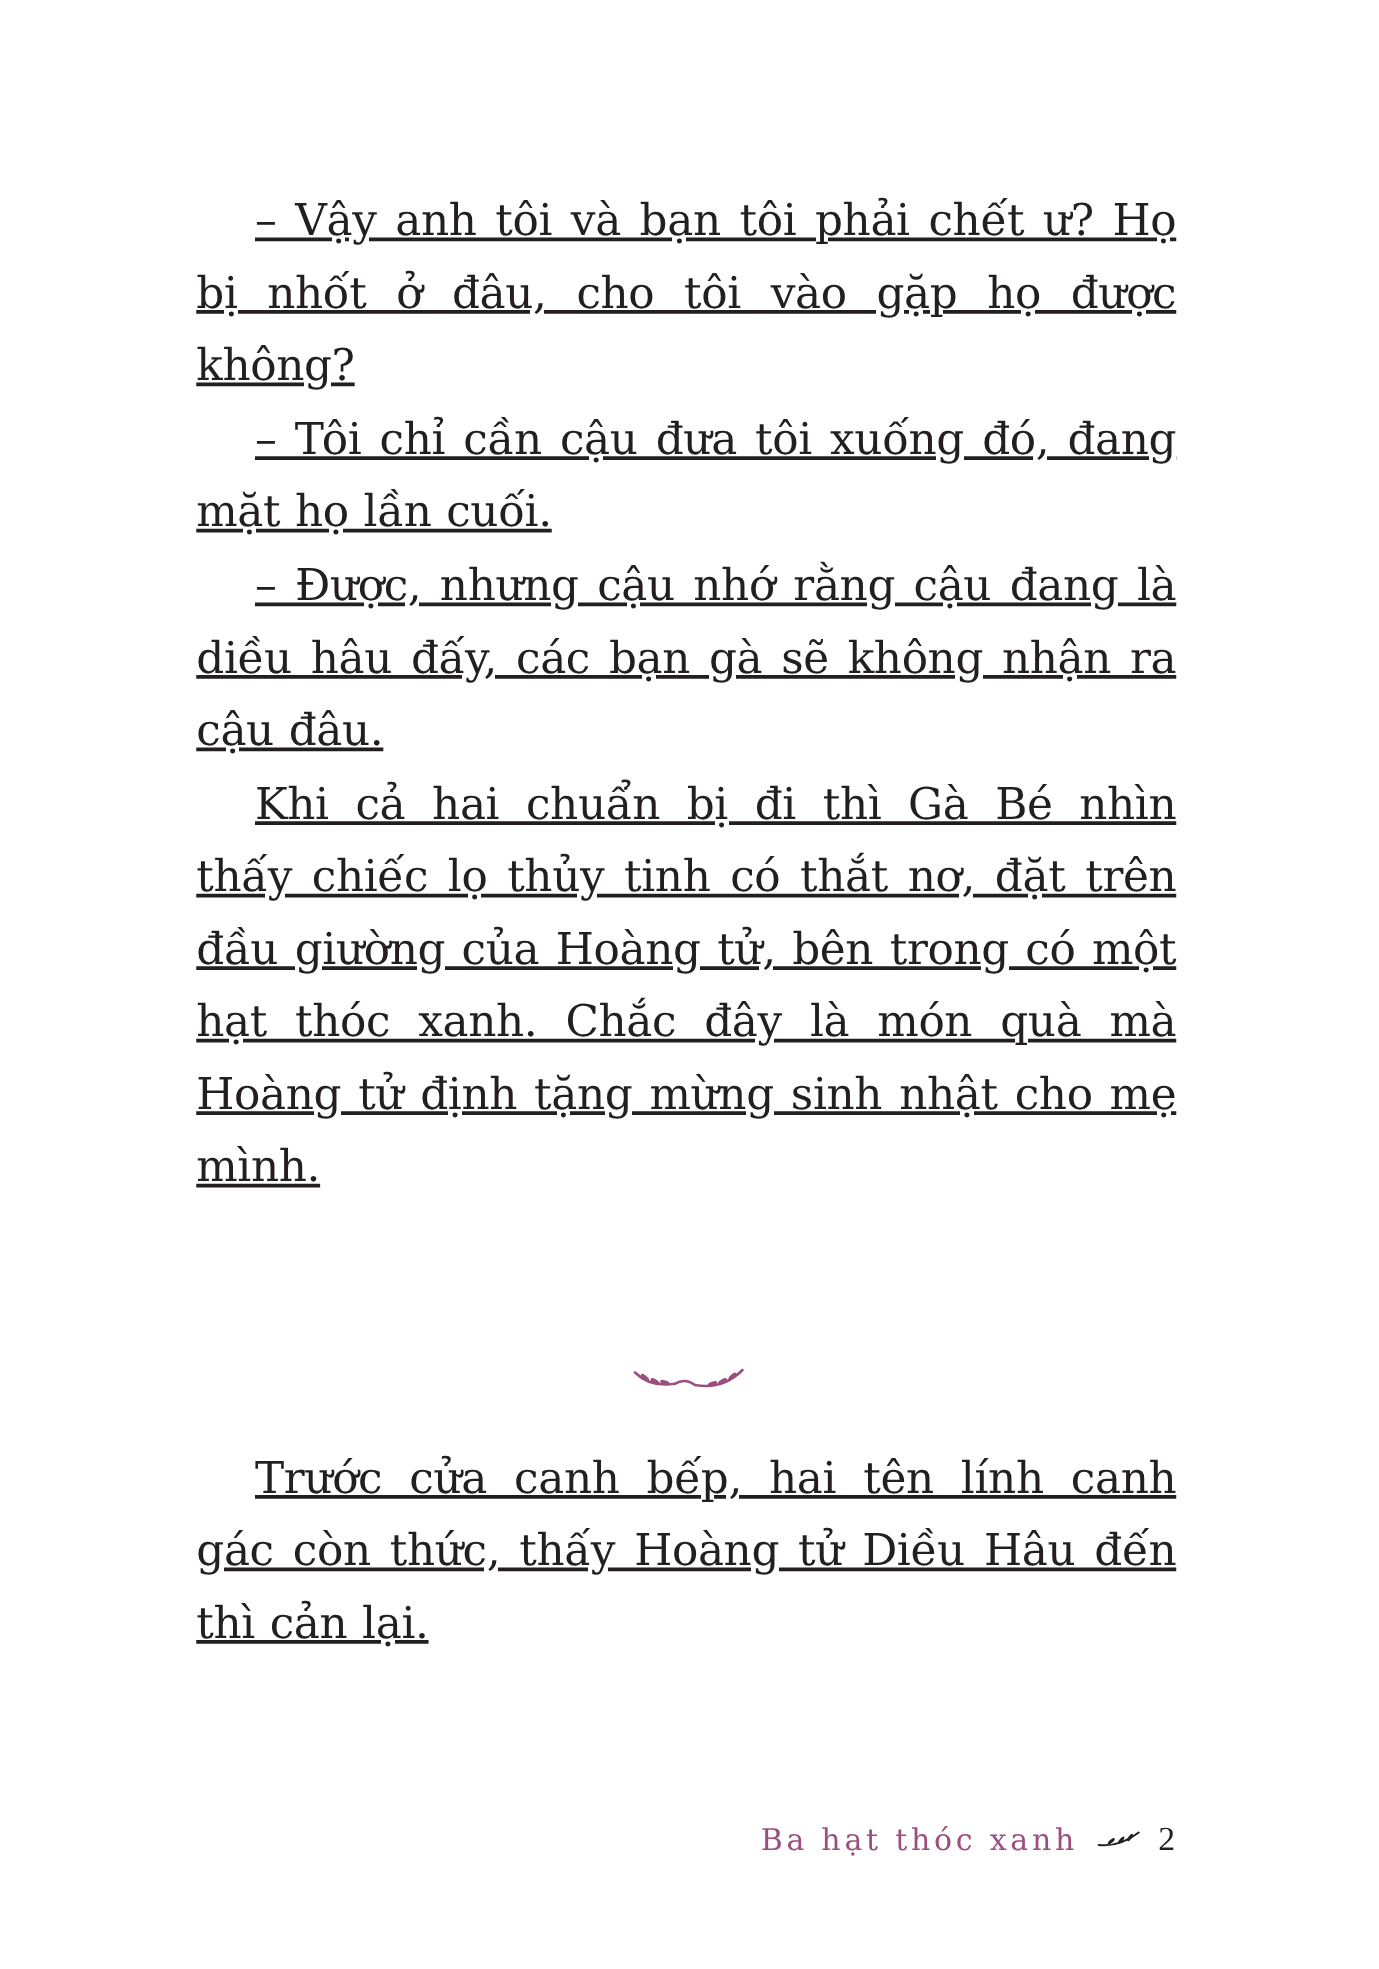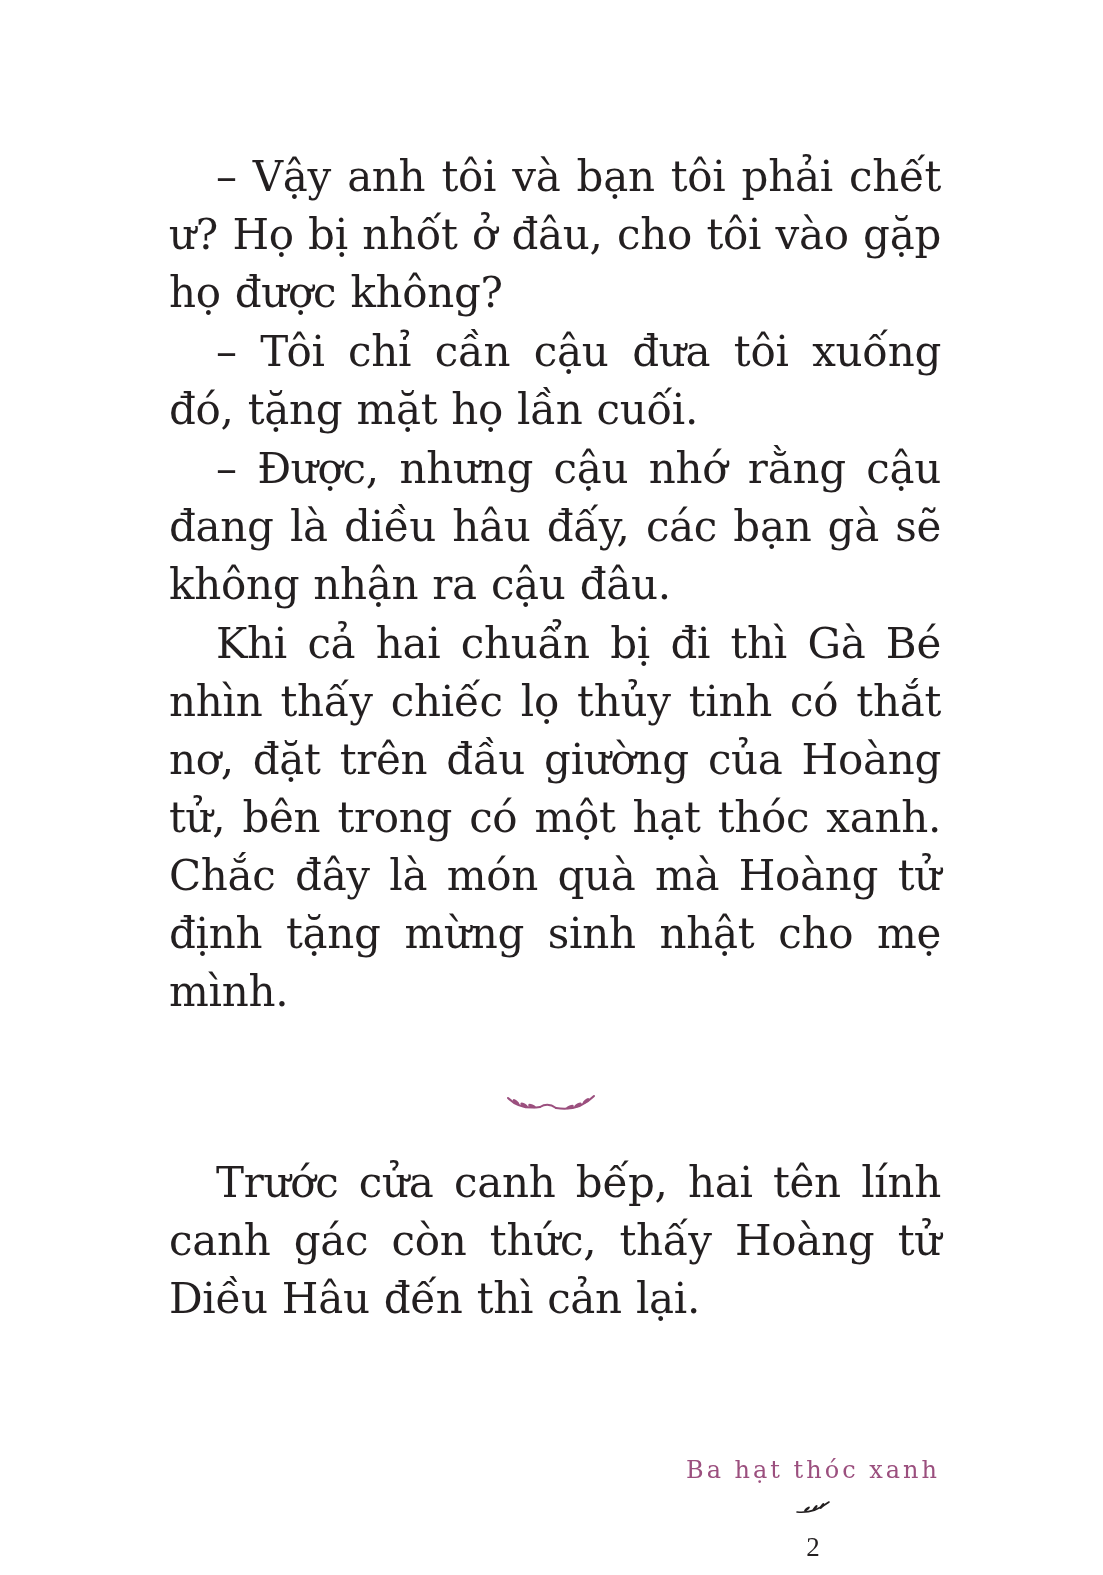--- a/index.html
+++ b/index.html
@@ -11,27 +11,28 @@
       font-family: "DejaVu Serif", "Liberation Serif", serif;
       color: #231f20;
     }
     .page-body {
       position: absolute;
       left: 157px;
       top: 148px;
       width: 784px;
     }
     .para {
-      font-size: 42px;
+      font-size: 35px;
       line-height: 58px;
-      margin: 0 0 1px 12px;
+      margin: 0 0 1px 0;
       text-align: justify;
       text-indent: 47px;
       letter-spacing: -0.3px;
       word-spacing: 1px;
+      text-decoration: underline;
     }
     .ornament {
       position: absolute;
       left: 506px;
       top: 1092px;
       width: 90px;
       height: 24px;
     }
     .para2 {
       position: absolute;
@@ -39,41 +40,40 @@
       top: 1154px;
       width: 784px;
     }
     .footer {
       position: absolute;
       right: 163px;
       top: 1456px;
       display: flex;
       align-items: center;
       gap: 14px;
-      flex-direction: column;
     }
     .footer-title {
       font-family: "DejaVu Serif", "Liberation Serif", serif;
       font-size: 24px;
       letter-spacing: 3px;
       color: #9b4f7e;
     }
     .footer-leaf { width: 36px; height: 20px; }
     .footer-page {
       font-family: "Liberation Serif", serif;
       font-size: 27px;
       color: #231f20;
     }
   </style>
 </head>
 <body>
 
 <div class="page-body">
   <p class="para">– Vậy anh tôi và bạn tôi phải chết ư? Họ bị nhốt ở đâu, cho tôi vào gặp họ được không?</p>
-  <p class="para">– Tôi chỉ cần cậu đưa tôi xuống đó, tặng mặt họ lần cuối.</p>
+  <p class="para">– Tôi chỉ cần cậu đưa tôi xuống đó, đang mặt họ lần cuối.</p>
   <p class="para">– Được, nhưng cậu nhớ rằng cậu đang là diều hâu đấy, các bạn gà sẽ không nhận ra cậu đâu.</p>
   <p class="para">Khi cả hai chuẩn bị đi thì Gà Bé nhìn thấy chiếc lọ thủy tinh có thắt nơ, đặt trên đầu giường của Hoàng tử, bên trong có một hạt thóc xanh. Chắc đây là món quà mà Hoàng tử định tặng mừng sinh nhật cho mẹ mình.</p>
 </div>
 
 <svg class="ornament" viewBox="0 0 90 24">
   <g fill="none" stroke="#9b4f7e" stroke-width="2" stroke-linecap="round">
     <path d="M2 6 Q 14 18 34 15"></path>
     <path d="M88 4 Q 72 20 50 16"></path>
     <path d="M34 15 Q 42 10 50 16"></path>
   </g>

